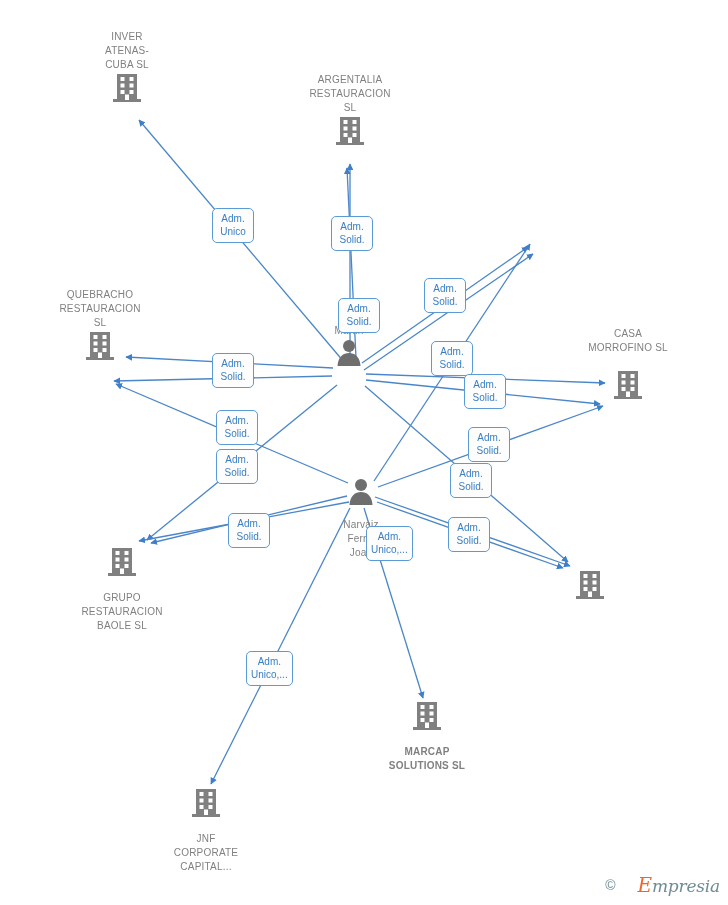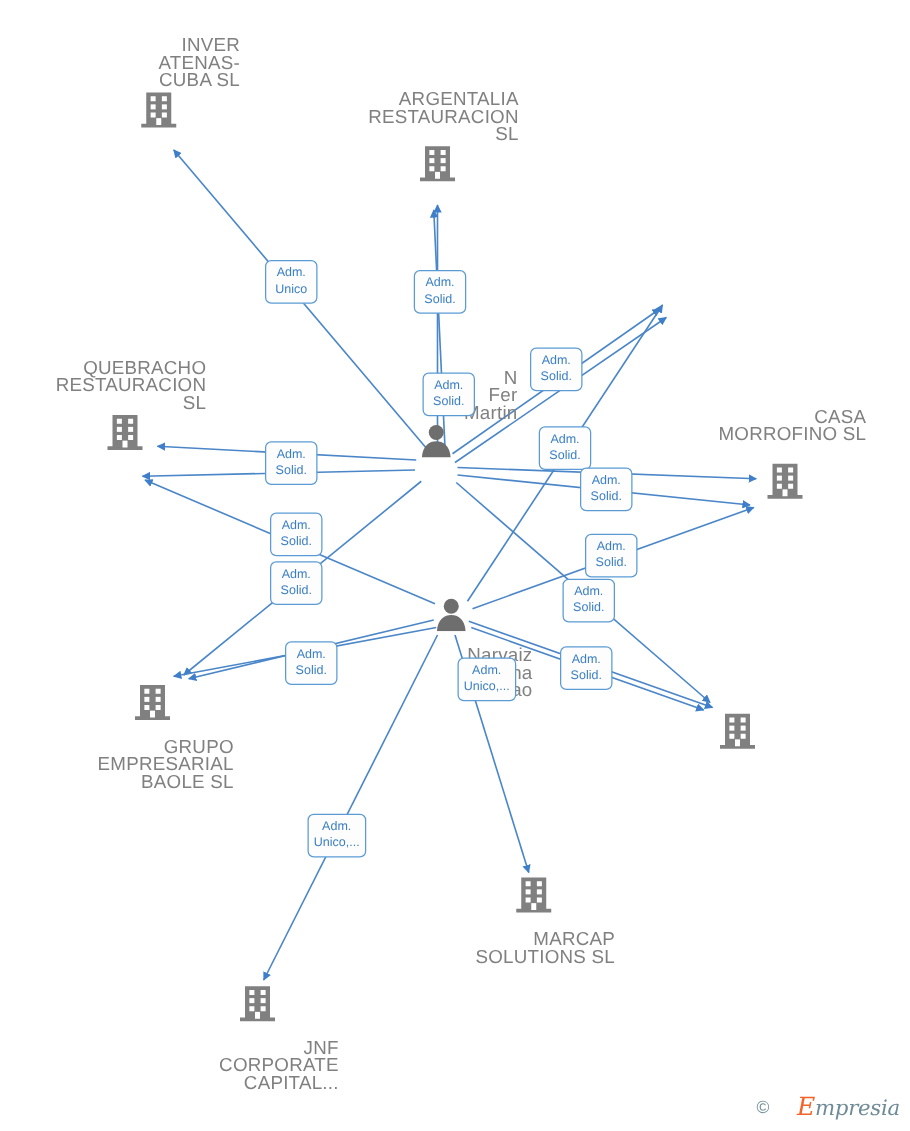--- a/index.html
+++ b/index.html
@@ -26,26 +26,25 @@
     pointer-events: none;
   }
   .node {
     position: absolute;
     width: 130px;
     margin-left: -65px;
     text-align: center;
     user-select: none;
   }
   .node-label {
-    font-size: 15px;
+    font-size: 10px;
     line-height: 14px;
     color: #808080;
     letter-spacing: 0.2px;
     white-space: pre-line;
-    text-align: right;
   }
   .node-label.below {
     margin-top: 13px;
   }
   .icon-wrap {
     display: block;
     line-height: 0;
   }
   .icon-wrap svg { display: inline-block; }
   .edge-label {
@@ -233,41 +232,41 @@
         <rect x="8.5" y="5" width="4" height="4" fill="#ffffff"></rect>
         <rect x="17.5" y="5" width="4" height="4" fill="#ffffff"></rect>
         <rect x="8.5" y="11.5" width="4" height="4" fill="#ffffff"></rect>
         <rect x="17.5" y="11.5" width="4" height="4" fill="#ffffff"></rect>
         <rect x="8.5" y="18" width="4" height="4" fill="#ffffff"></rect>
         <rect x="17.5" y="18" width="4" height="4" fill="#ffffff"></rect>
         <rect x="13" y="22.5" width="4" height="5.5" fill="#ffffff"></rect>
       </svg>
     </span>
     <div class="node-label below">GRUPO
-EMPRESARIAL
+RESTAURACION
 BAOLE  SL</div>
   </div>
 
   <div class="node" style="left:590px; top:569px;">
     <span class="icon-wrap">
       <svg width="30" height="32" viewBox="0 0 30 32">
         <rect x="5" y="2" width="20" height="26" fill="#808080"></rect>
         <rect x="1" y="27" width="28" height="3" fill="#808080"></rect>
         <rect x="8.5" y="5" width="4" height="4" fill="#ffffff"></rect>
         <rect x="17.5" y="5" width="4" height="4" fill="#ffffff"></rect>
         <rect x="8.5" y="11.5" width="4" height="4" fill="#ffffff"></rect>
         <rect x="17.5" y="11.5" width="4" height="4" fill="#ffffff"></rect>
         <rect x="8.5" y="18" width="4" height="4" fill="#ffffff"></rect>
         <rect x="17.5" y="18" width="4" height="4" fill="#ffffff"></rect>
         <rect x="13" y="22.5" width="4" height="5.5" fill="#ffffff"></rect>
       </svg>
     </span>
   </div>
 
-  <div class="node" style="left:427px; top:700px;">
+  <div class="node" style="left:427px; top:700px;font-weight:bold;">
     <span class="icon-wrap">
       <svg width="30" height="32" viewBox="0 0 30 32">
         <rect x="5" y="2" width="20" height="26" fill="#808080"></rect>
         <rect x="1" y="27" width="28" height="3" fill="#808080"></rect>
         <rect x="8.5" y="5" width="4" height="4" fill="#ffffff"></rect>
         <rect x="17.5" y="5" width="4" height="4" fill="#ffffff"></rect>
         <rect x="8.5" y="11.5" width="4" height="4" fill="#ffffff"></rect>
         <rect x="17.5" y="11.5" width="4" height="4" fill="#ffffff"></rect>
         <rect x="8.5" y="18" width="4" height="4" fill="#ffffff"></rect>
         <rect x="17.5" y="18" width="4" height="4" fill="#ffffff"></rect>

